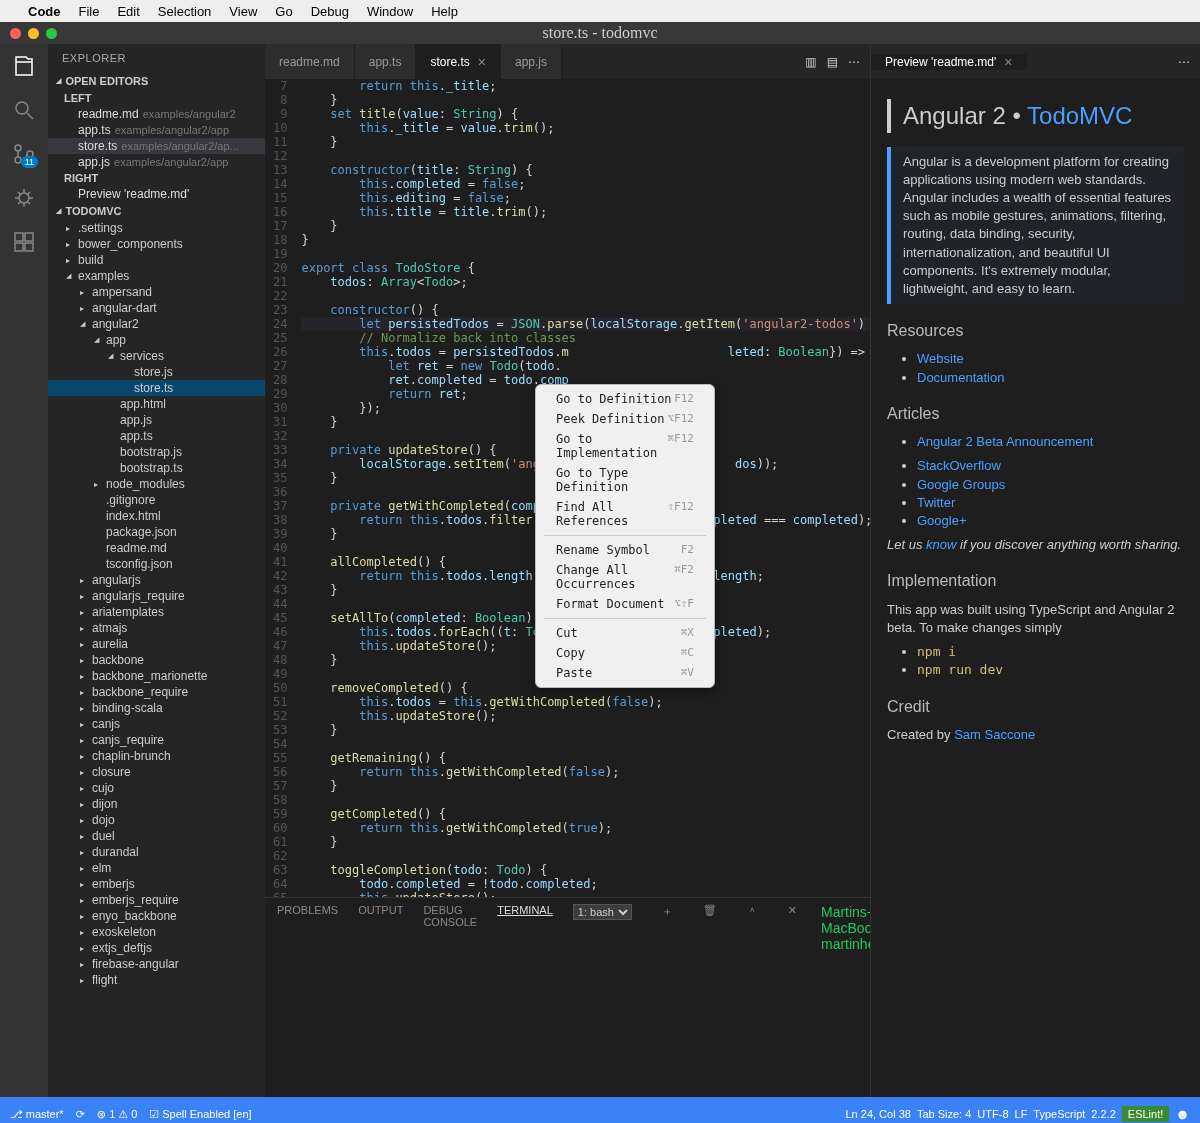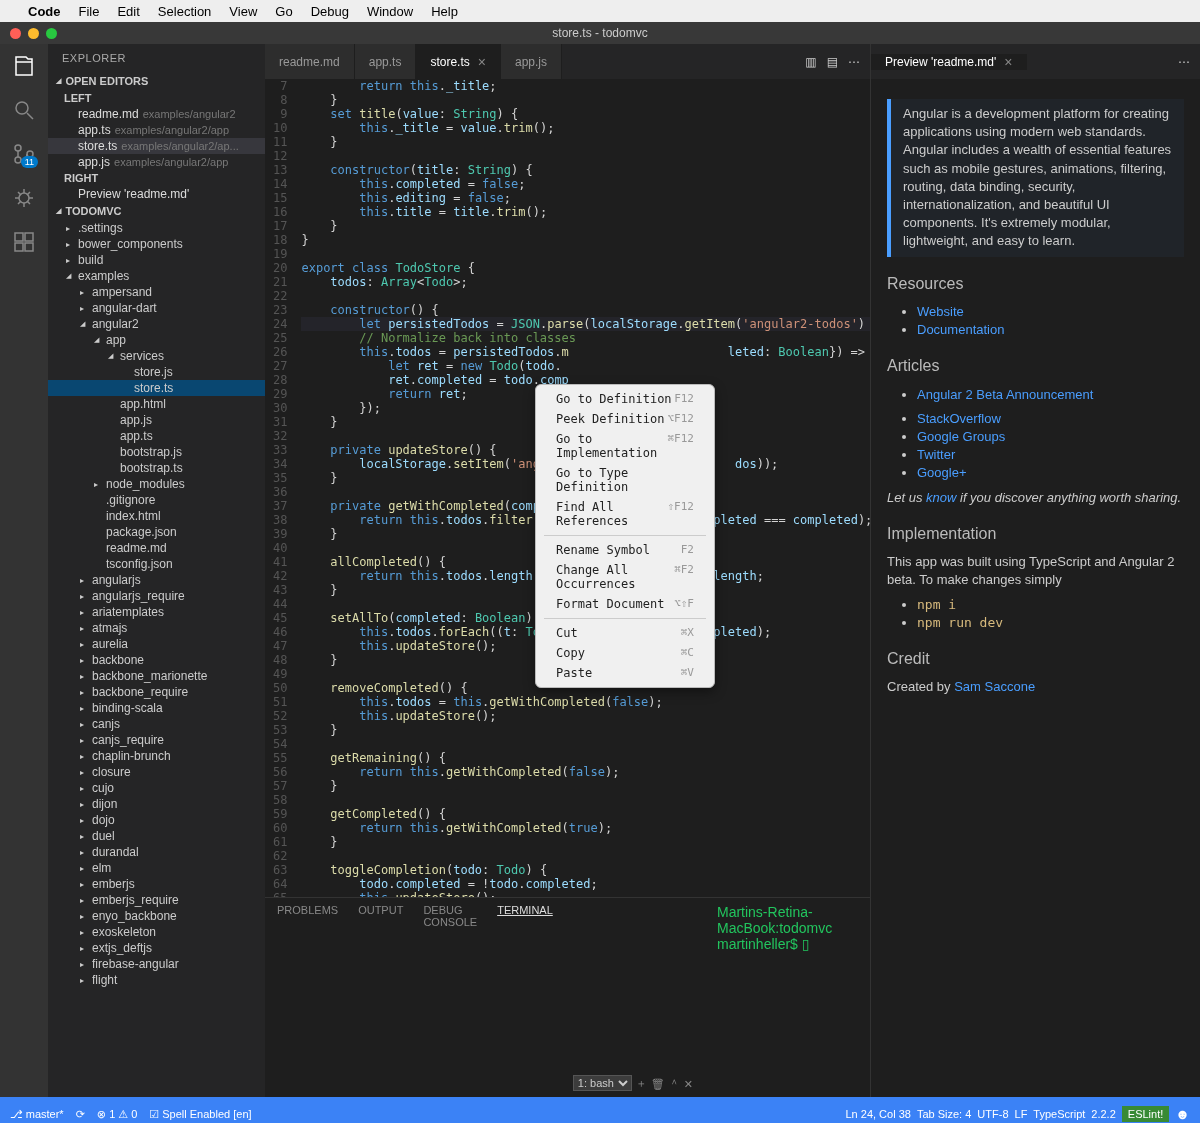--- a/index.html
+++ b/index.html
@@ -4,21 +4,21 @@
 <style>
 * { margin:0; padding:0; box-sizing:border-box; }
 body { width:1200px; height:1123px; font-family:-apple-system,"Helvetica Neue",Arial,sans-serif; font-size:12px; background:#1e1e1e; color:#ccc; overflow:hidden; }
 .macmenu { height:22px; background:#eeeeee; display:flex; align-items:center; padding:0 10px; color:#000; font-size:13px; gap:18px; }
 .macmenu .apple { font-size:14px; }
 .macmenu .bold { font-weight:600;text-align:center; }
 .titlebar { height:22px; background:#383838; display:flex; align-items:center; position:relative; }
 .traffic { display:flex; gap:7px; position:absolute; left:10px; }
 .tl { width:11px; height:11px; border-radius:50%; }
 .tl.red{background:#ff5f57;} .tl.yellow{background:#febc2e;} .tl.green{background:#28c840;}
-.titlebar-title { margin:0 auto; color:#ccc; font-size:12px; }
+.titlebar-title { margin:0 auto; color:#ccc; font-size:16px;font-family:Liberation Serif, serif; }
 .main { display:flex; height:1053px; }
 .activitybar { width:48px; background:#333; display:flex; flex-direction:column; align-items:center; padding-top:10px; gap:20px; }
 .activitybar svg { width:24px; height:24px; fill:none; stroke:#888; stroke-width:1.5; }
 .activitybar .active svg { stroke:#fff; }
 .badge { position:absolute; background:#007acc; color:#fff; border-radius:8px; font-size:9px; padding:1px 4px; bottom:-2px; right:-2px;}
 .abicon { position:relative; width:24px; height:24px;}
 .sidebar { width:217px; background:#252526; display:flex; flex-direction:column; overflow:hidden; }
 .side-title { font-size:11px; color:#aaa; padding:8px 14px; letter-spacing:0.5px; }
 .section-hdr { font-size:11px; font-weight:600; color:#ccc; padding:3px 8px; cursor:pointer; display:flex; align-items:center; gap:4px; }
 .section-hdr::before { content:"▸"; font-size:8px; }
@@ -46,21 +46,21 @@
 .code { flex:1; white-space:pre; color:#d4d4d4; }
 .tk-kw{color:#569cd6;} .tk-type{color:#4ec9b0;} .tk-fn{color:#dcdcaa;} .tk-str{color:#ce9178;} .tk-cm{color:#6a9955;} .tk-prop{color:#9cdcfe;} .tk-this{color:#569cd6;} .tk-bool{color:#569cd6;}
 .line.hl{ background:rgba(40,40,50,0.6); }
 .ctxmenu { position:absolute; left:270px; top:305px; width:180px; background:#f0f0f0; color:#222; border:1px solid #bbb; border-radius:6px; box-shadow:0 4px 12px rgba(0,0,0,0.4); font-size:12px; padding:4px 8px; }
 .ctxmenu .item { display:flex; justify-content:space-between; padding:3px 12px; cursor:default; }
 .ctxmenu .sep { height:1px; background:#ccc; margin:4px 0; }
 .ctxmenu .sc { color:#999; font-size:11px; }
 .panel { height:200px; background:#1e1e1e; border-top:1px solid #333; display:flex; }
 .panel-tabs { display:flex; gap:20px; padding:6px 12px; font-size:11px; color:#888; }
 .panel-tabs .pt.active { color:#ddd; text-decoration:underline; }
-.panel-tabs .pr { margin-left:auto; display:flex; gap:4px; align-items:flex-end; }
+.panel-tabs .pr { margin-left:auto; display:flex; gap:30px; align-items:flex-start; }
 .term { padding:6px 12px; font-family:Liberation Sans, sans-serif; font-size:14px; color:#22c55e; }
 .preview { width:330px; background:#1e1e1e; border-left:1px solid #333; display:flex; flex-direction:column; }
 .preview-tabs { display:flex; background:#252526; height:35px; align-items:center; justify-content:space-between; padding-right:10px;}
 .preview-body { padding:20px 16px; color:#ccc; font-size:13px; line-height:1.4; overflow-y:auto; }
 .preview-body h1 { font-size:24px; font-weight:400; margin-bottom:14px; border-left:4px solid #ccc; padding-left:12px;}
 .preview-body h2 { font-size:16px; font-weight:400; margin:16px 0 8px 0; color:#bbb; }
 .preview-body a { color:#4a9eff; text-decoration:none; }
 .preview-body ul { margin:6px 0 6px 30px; }
 .preview-body blockquote { border-left:4px solid #4a9eff; padding:6px 12px; background:rgba(74,158,255,0.05); margin-bottom:12px; }
 .preview-body code { font-family:Menlo,monospace; color:#d7ba7d; }
@@ -456,20 +456,23 @@
 
   <div class="preview">
     <div class="preview-tabs">
       <div class="tab active">
         <span>Preview 'readme.md'</span>
           <span class="close">×</span>
       </div>
       <span>⋯</span>
     </div>
     <div class="preview-body">
+      <h1>
+        <span>Angular 2</span><span> • </span><a>TodoMVC</a>
+      </h1>
       <blockquote>Angular is a development platform for creating applications using modern web standards. Angular includes a wealth of essential features such as mobile gestures, animations, filtering, routing, data binding, security, internationalization, and beautiful UI components. It's extremely modular, lightweight, and easy to learn.</blockquote>
       <h2>Resources</h2>
       <ul id="lst-res">
           <li><a>Website</a></li>
           <li><a>Documentation</a></li>
         </ul>
       <h2>Articles</h2>
       <ul id="lst-art">
           <li><a>Angular 2 Beta Announcement</a></li>
         </ul>

